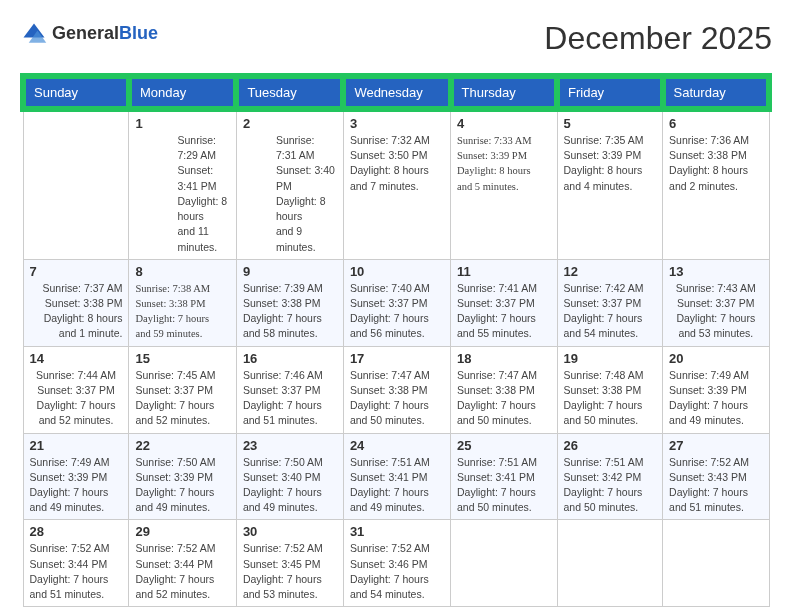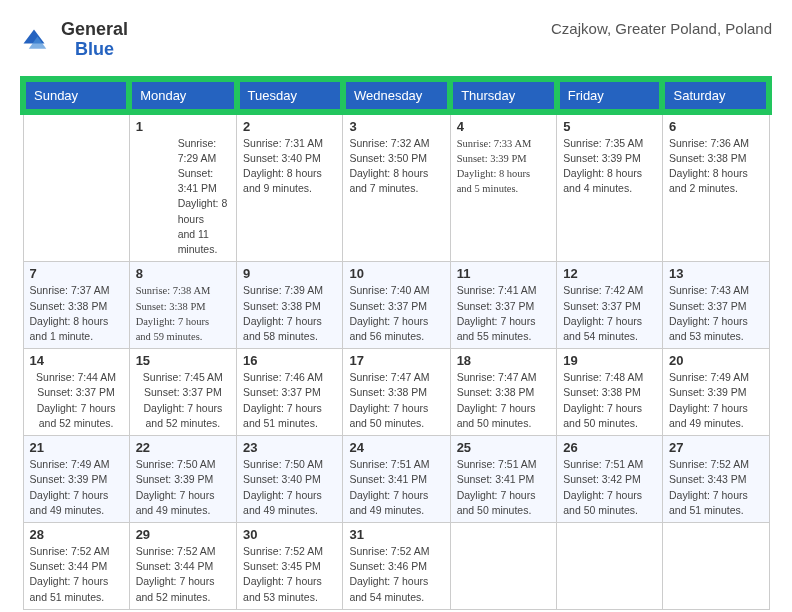--- a/index.html
+++ b/index.html
@@ -16,23 +16,22 @@
       align-items: flex-start;
       margin-bottom: 16px;
     }
     .logo {
       display: flex;
       align-items: center;
       gap: 4px;
     }
     .logo-text {
       display: flex;
-      flex-direction: column;
+      flex-direction: row;
       line-height: 1.1;
-      margin-left: 9px;
     }
     .logo-general {
       font-size: 18px;
       font-weight: bold;
       color: #333;
     }
     .logo-blue {
       font-size: 18px;
       font-weight: bold;
       color: #2563c0;
@@ -105,21 +104,21 @@
     <svg class="logo-icon" viewBox="0 0 32 32">
       <polygon points="16,4 28,20 4,20" fill="#2563c0"></polygon>
       <polygon points="20,12 30,26 10,26" fill="#4a90d9" opacity="0.7"></polygon>
     </svg>
     <div class="logo-text">
       <span class="logo-general">General</span>
       <span class="logo-blue">Blue</span>
     </div>
   </div>
   <div class="title-block">
-    <div class="location">Czajkow, Greater Poland, Poland</div>
+    <div class="month-title">December 2025</div>
   </div>
 </div>
 
 <table class="calendar">
   <thead>
     <tr>
     <th>Sunday</th>
         <th>Monday</th>
         <th>Tuesday</th>
         <th>Wednesday</th>
@@ -133,21 +132,21 @@
         <td class="empty-cell"></td>
         <td>
           <div class="day-number">1</div>
           <div class="day-info" style="white-space: pre-line; margin-left: 42px;">Sunrise: 7:29 AM
 Sunset: 3:41 PM
 Daylight: 8 hours
 and 11 minutes.</div>
         </td>
         <td>
           <div class="day-number">2</div>
-          <div class="day-info" style="white-space: pre-line;">Sunrise: 7:31 AM
+          <div class="day-info" style="white-space: pre-line; margin-left: 33px;">Sunrise: 7:31 AM
 Sunset: 3:40 PM
 Daylight: 8 hours
 and 9 minutes.</div>
         </td>
         <td>
           <div class="day-number">3</div>
           <div class="day-info" style="white-space: pre-line;">Sunrise: 7:32 AM
 Sunset: 3:50 PM
 Daylight: 8 hours
 and 7 minutes.</div>
@@ -170,21 +169,21 @@
           <div class="day-number">6</div>
           <div class="day-info" style="white-space: pre-line;">Sunrise: 7:36 AM
 Sunset: 3:38 PM
 Daylight: 8 hours
 and 2 minutes.</div>
         </td>
       </tr>
       <tr class="row-alt">
         <td>
           <div class="day-number">7</div>
-          <div class="day-info" style="white-space: pre-line;">Sunrise: 7:37 AM
+          <div class="day-info" style="white-space: pre-line; text-align: right;">Sunrise: 7:37 AM
 Sunset: 3:38 PM
 Daylight: 8 hours
 and 1 minute.</div>
         </td>
         <td>
           <div class="day-number">8</div>
           <div class="day-info" style="white-space: pre-line; font-family: Liberation Serif, serif;">Sunrise: 7:38 AM
 Sunset: 3:38 PM
 Daylight: 7 hours
 and 59 minutes.</div>
@@ -212,37 +211,37 @@
         </td>
         <td>
           <div class="day-number">12</div>
           <div class="day-info" style="white-space: pre-line;">Sunrise: 7:42 AM
 Sunset: 3:37 PM
 Daylight: 7 hours
 and 54 minutes.</div>
         </td>
         <td>
           <div class="day-number">13</div>
-          <div class="day-info" style="white-space: pre-line;">Sunrise: 7:43 AM
+          <div class="day-info" style="white-space: pre-line; text-align: center;">Sunrise: 7:43 AM
 Sunset: 3:37 PM
 Daylight: 7 hours
 and 53 minutes.</div>
         </td>
       </tr>
       <tr>
         <td>
           <div class="day-number">14</div>
           <div class="day-info" style="white-space: pre-line; text-align: center;">Sunrise: 7:44 AM
 Sunset: 3:37 PM
 Daylight: 7 hours
 and 52 minutes.</div>
         </td>
         <td>
           <div class="day-number">15</div>
-          <div class="day-info" style="white-space: pre-line; text-align: center;">Sunrise: 7:45 AM
+          <div class="day-info" style="white-space: pre-line;">Sunrise: 7:45 AM
 Sunset: 3:37 PM
 Daylight: 7 hours
 and 52 minutes.</div>
         </td>
         <td>
           <div class="day-number">16</div>
           <div class="day-info" style="white-space: pre-line;">Sunrise: 7:46 AM
 Sunset: 3:37 PM
 Daylight: 7 hours
 and 51 minutes.</div>

